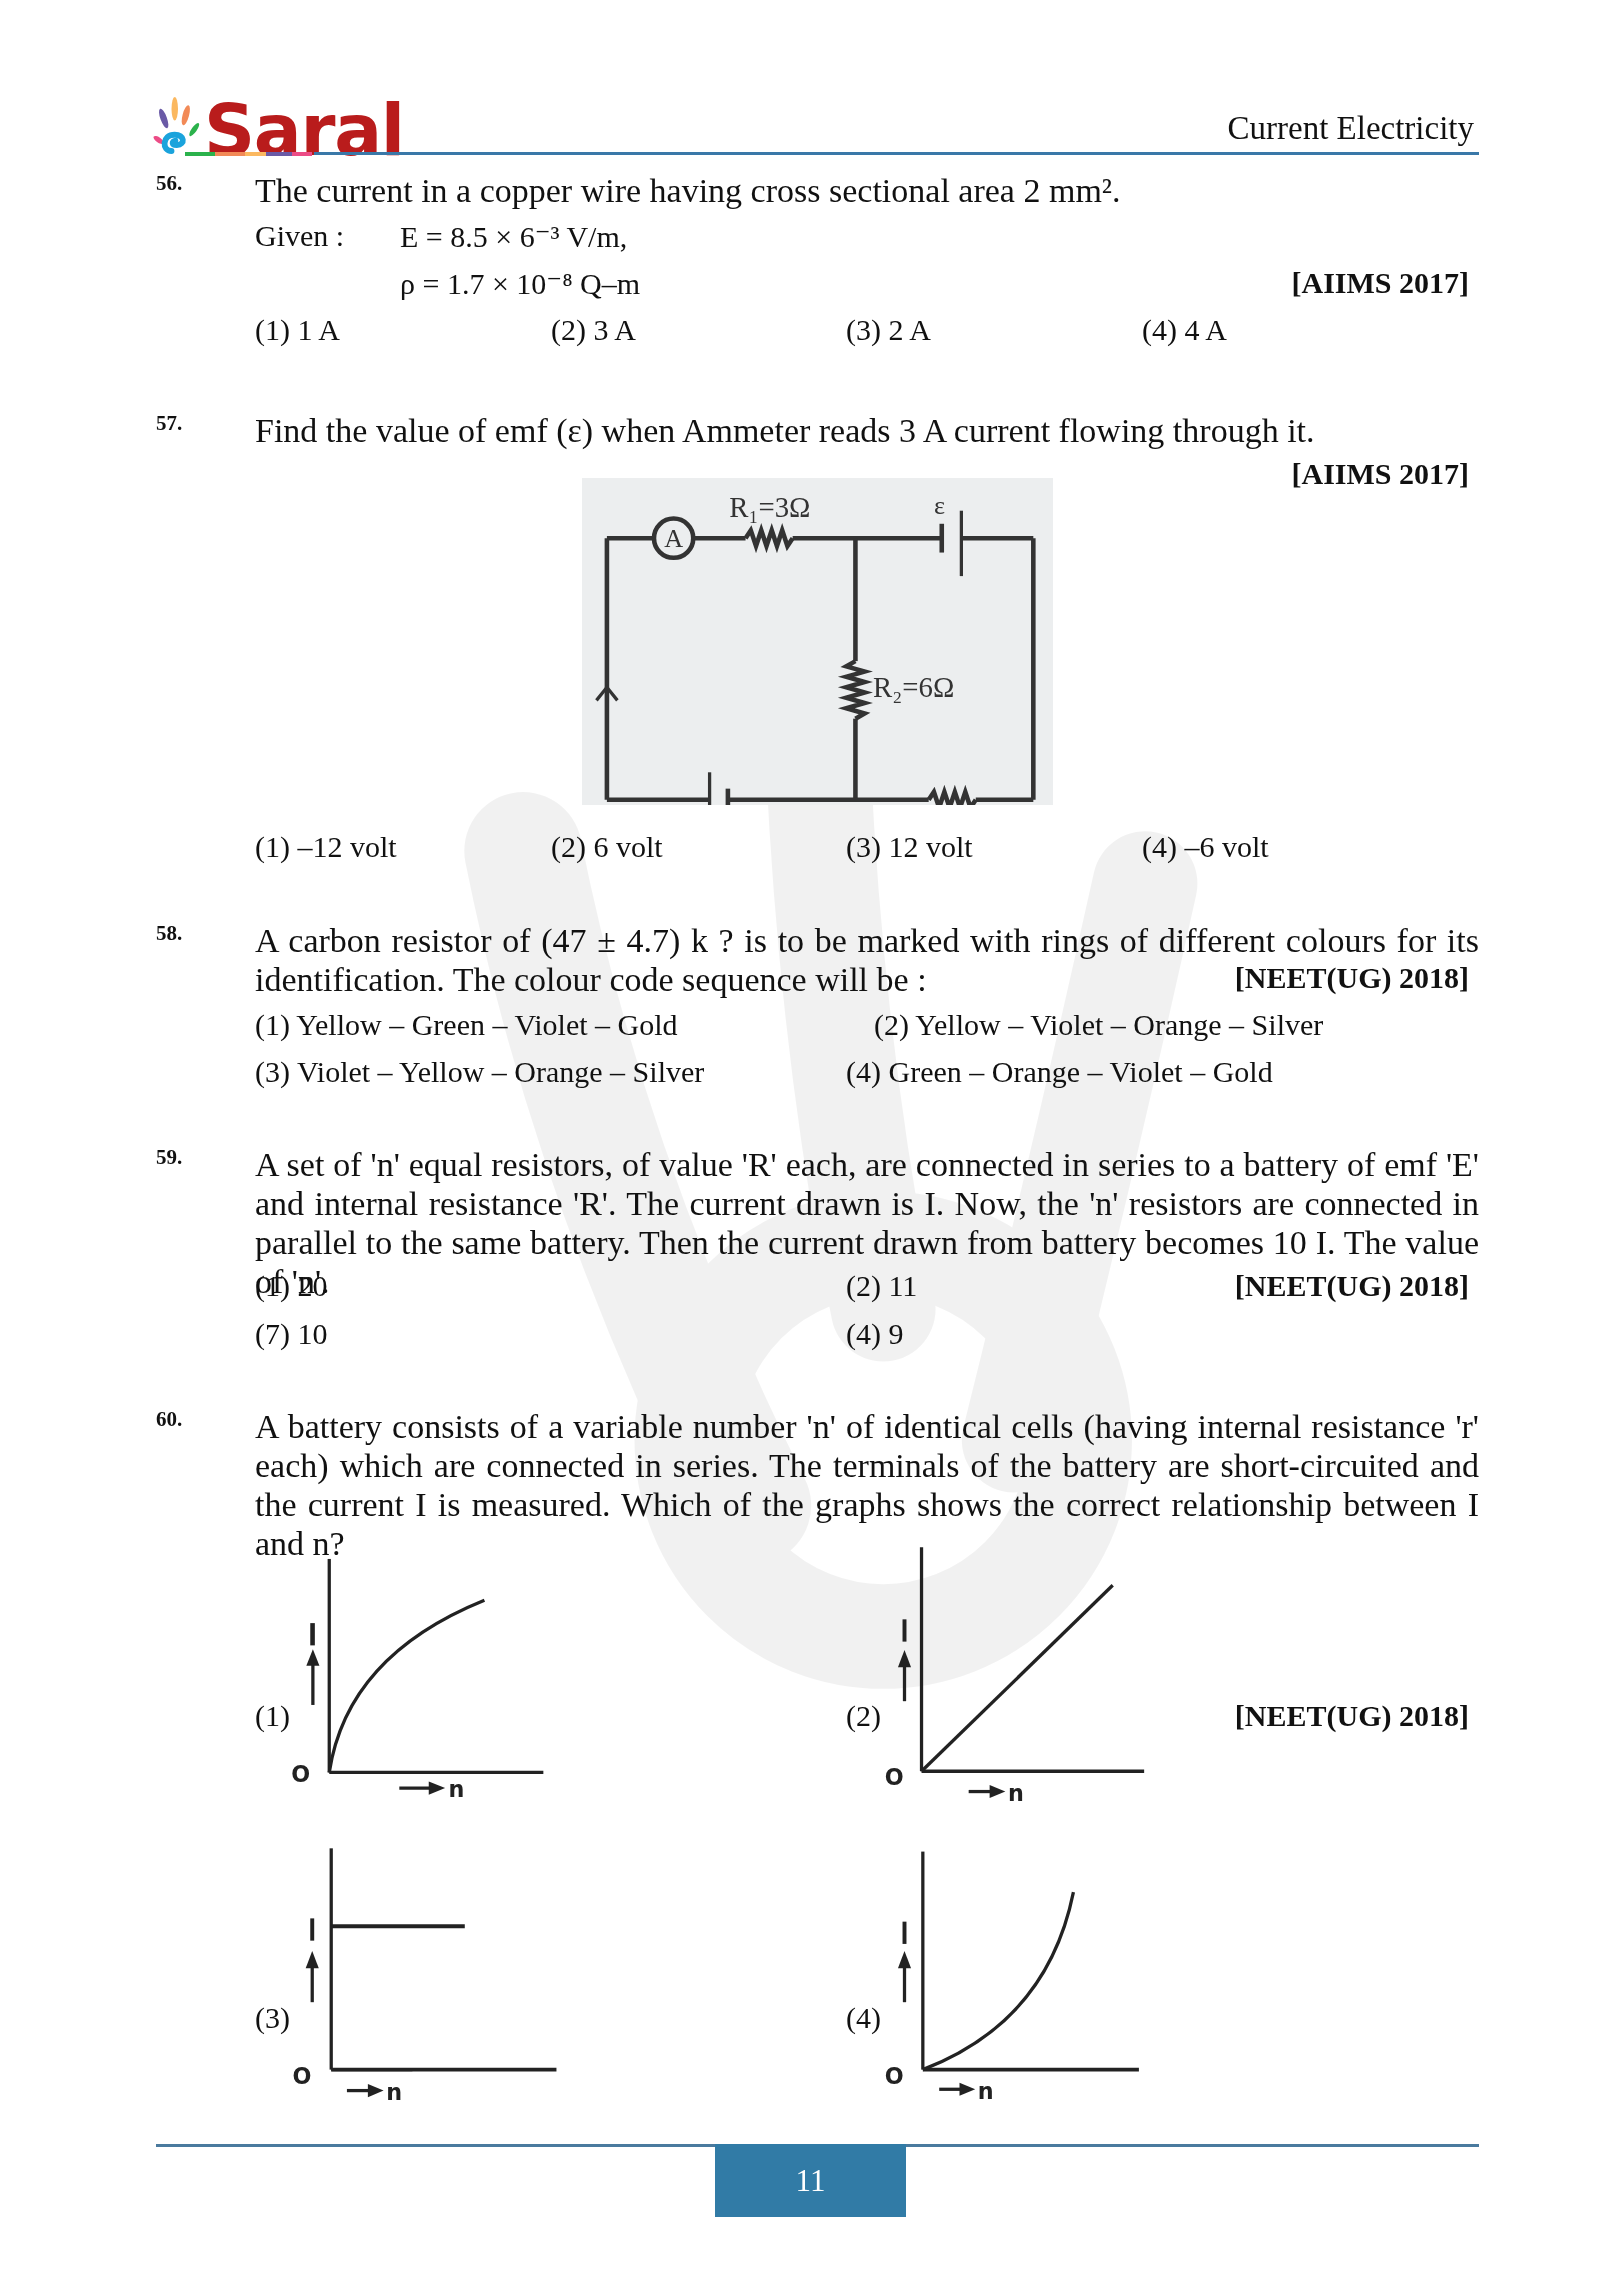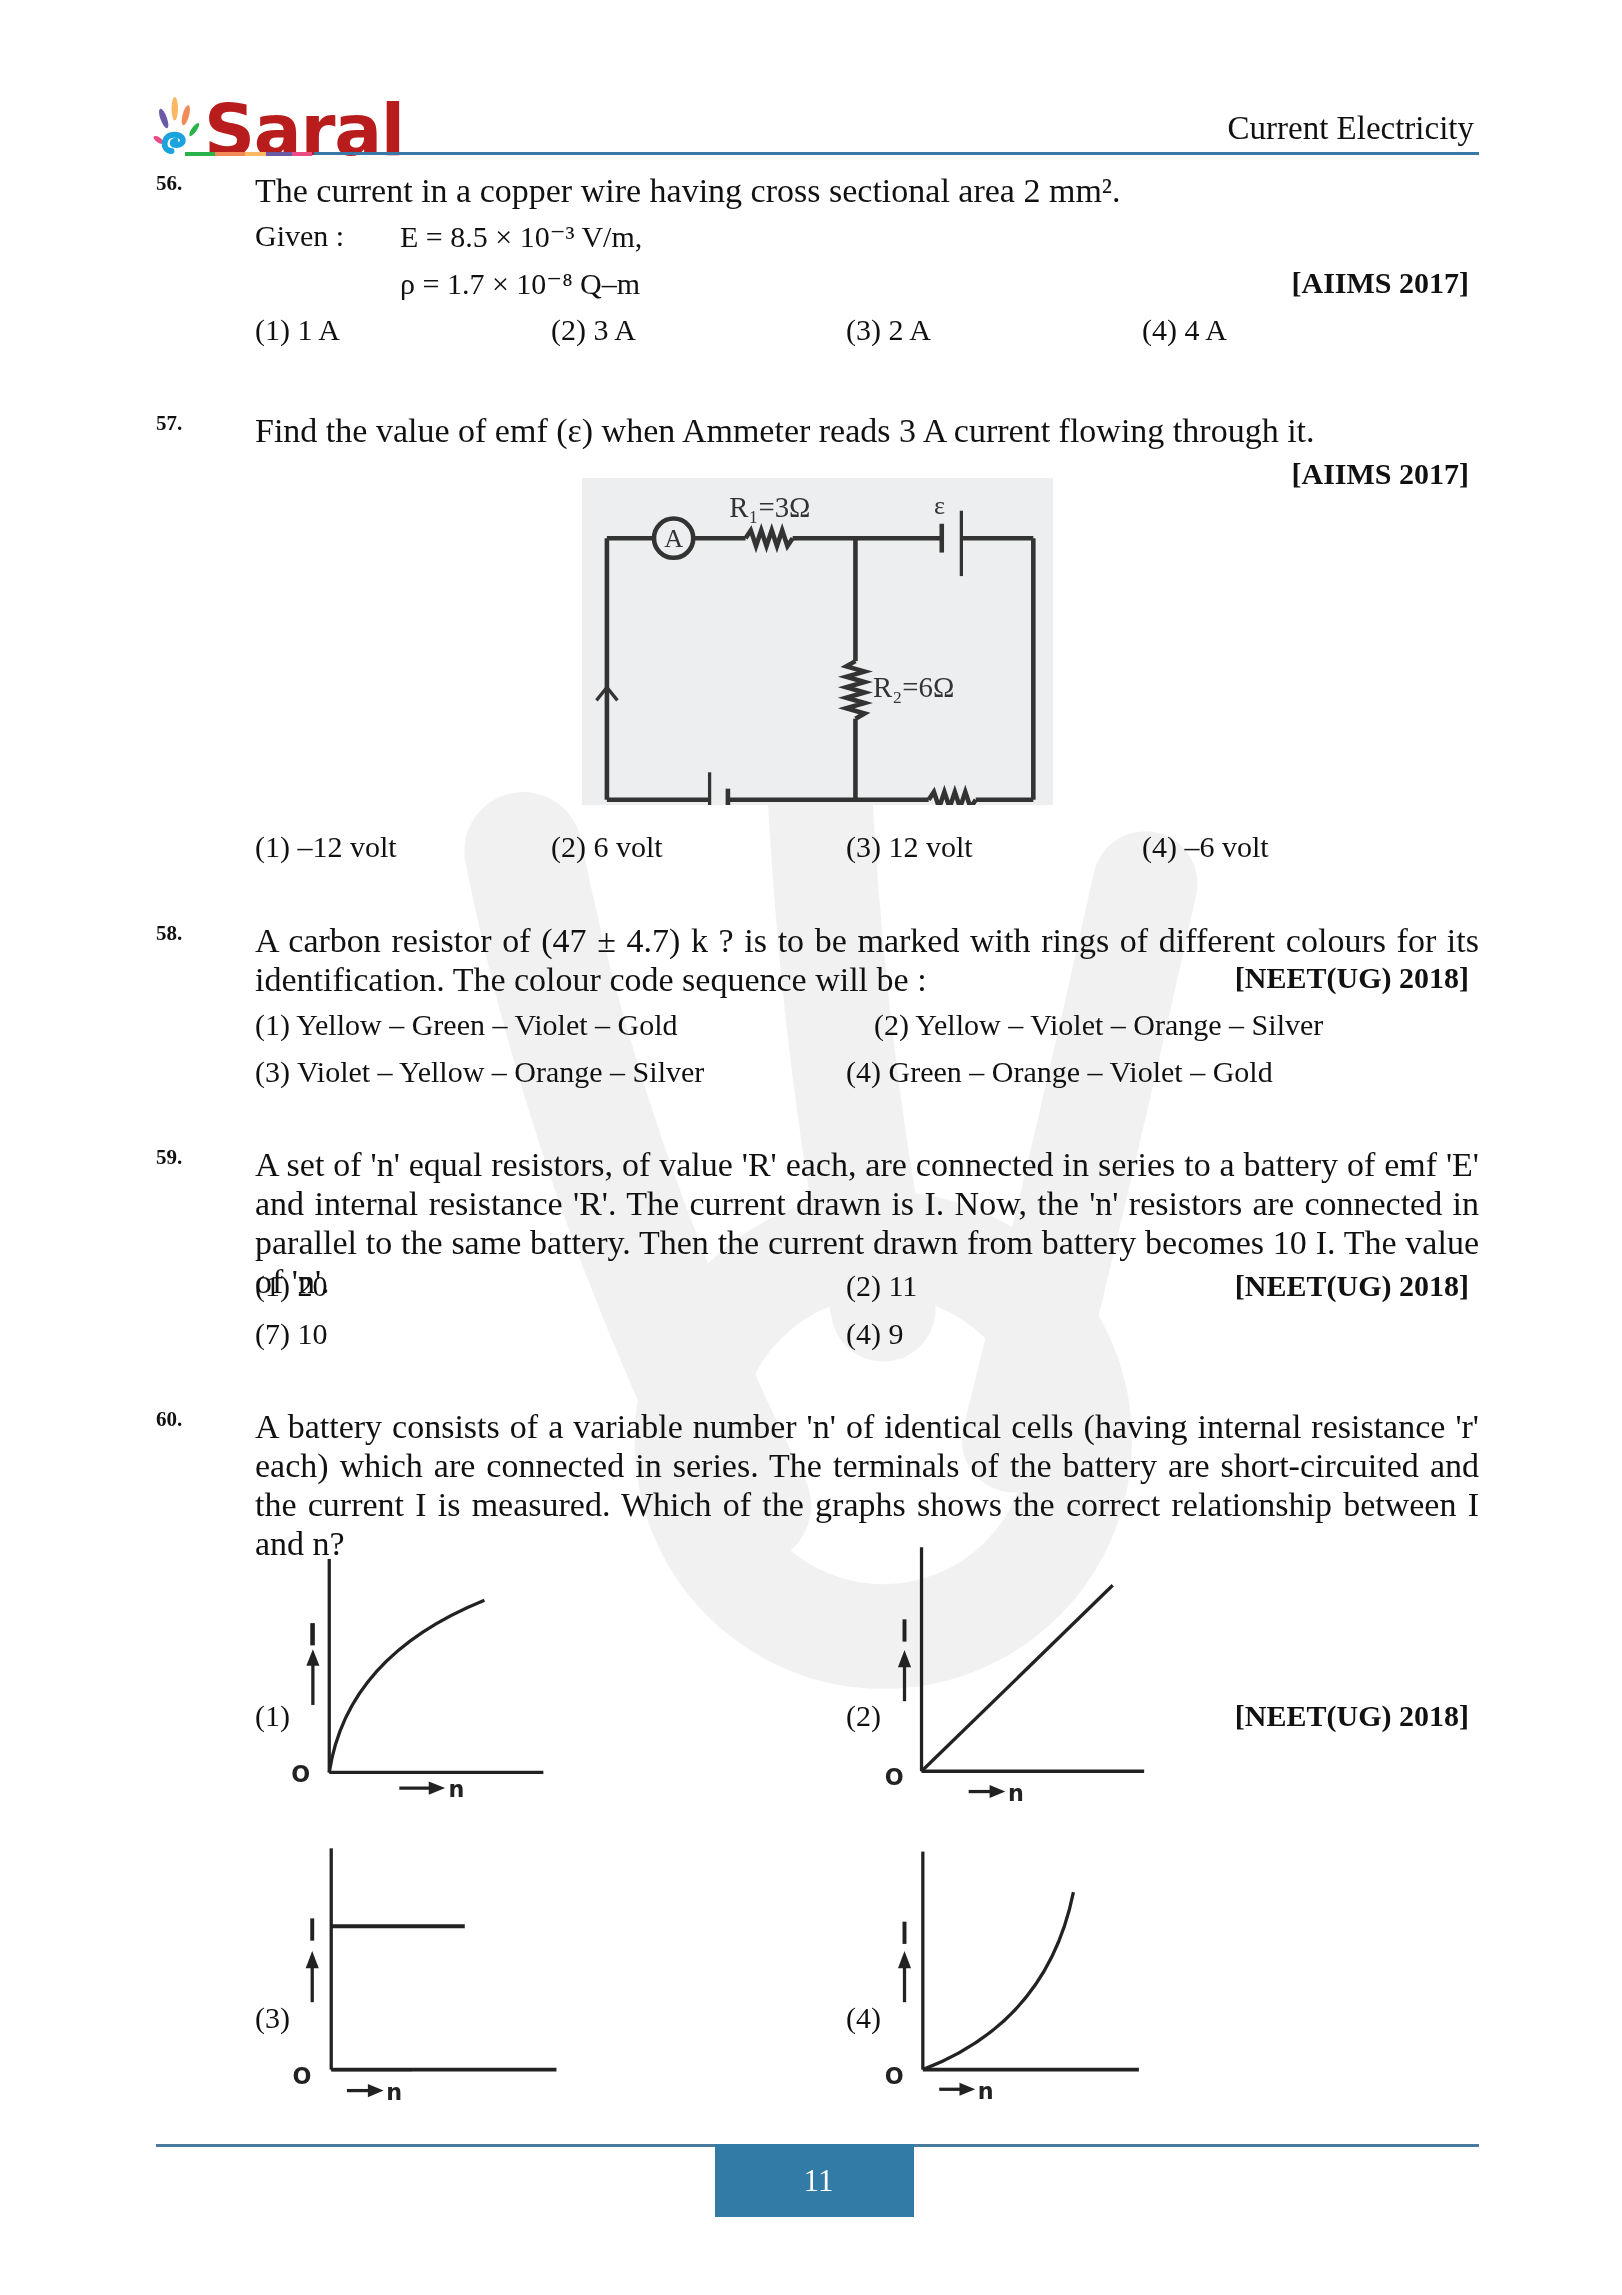--- a/index.html
+++ b/index.html
@@ -11,21 +11,21 @@
   .logo-underline span{display:block;height:3.9px;}
   .header-rule{position:absolute;left:314px;top:152px;width:1165px;height:3.3px;background:#3a78a8;}
   .header-title{position:absolute;right:148px;top:110px;font-size:33px;color:#111;}
   .qnum{position:absolute;left:156px;font-weight:bold;font-size:21px;}
   .qtext{position:absolute;left:255px;width:1224px;font-size:34px;line-height:39px;text-align:justify;}
   .tag{position:absolute;right:153px;font-weight:bold;font-size:30px;}
   .opt{position:absolute;font-size:30px;}
   .circuit{position:absolute;left:582px;top:478px;width:471px;height:327px;background:#eceeef;}
   .graph{position:absolute;}
   .footer-rule{position:absolute;left:156px;top:2144px;width:1323px;height:3.3px;background:#4a7a9e;}
-  .page-box{position:absolute;left:715px;top:2144px;width:191px;height:73px;background:#317ba6;color:#fff;font-size:31px;display:flex;align-items:center;justify-content:center;padding-left:8px;}
+  .page-box{position:absolute;left:715px;top:2144px;width:191px;height:73px;background:#317ba6;color:#fff;font-size:31px;display:flex;align-items:center;justify-content:center;}
 </style>
 </head>
 <body>
 
 <svg class="watermark" viewBox="0 0 1300 1500">
   <path d="M150 200 Q250 700 500 1200" stroke="#000" stroke-width="180" fill="none" stroke-linecap="round"></path>
   <path d="M600 50 Q620 500 700 900" stroke="#000" stroke-width="160" fill="none" stroke-linecap="round"></path>
   <path d="M1100 250 Q1000 700 900 1100" stroke="#000" stroke-width="160" fill="none" stroke-linecap="round"></path>
   <circle cx="700" cy="1100" r="300" stroke="#000" stroke-width="160" fill="none"></circle>
 </svg>
@@ -50,21 +50,21 @@
     <span style="width:19.6px;background:#ec4c86"></span>
   </div>
   <div class="header-rule"></div>
   <div class="header-title">Current Electricity</div>
 </div>
 
 <div>
   <div class="qnum" style="top:171px">56.</div>
   <div class="qtext" style="top:171px">The current in a copper wire having cross sectional area 2 mm².</div>
   <div class="opt" style="left:255px;top:219px">Given :</div>
-  <div class="opt" style="left:400px;top:219px">E = 8.5 × 10⁻³ V/m,</div>
+  <div class="opt" style="left:400px;top:219px">E = 8.5 × 6⁻³ V/m,</div>
   <div class="opt" style="left:400px;top:266px">ρ = 1.7 × 10⁻⁸ Q–m</div>
   <div class="tag" style="top:266px">[AIIMS 2017]</div>
   <div class="opt" style="left:255px;top:313px">(1) 1 A</div>
   <div class="opt" style="left:551px;top:313px">(2) 3 A</div>
   <div class="opt" style="left:846px;top:313px">(3) 2 A</div>
   <div class="opt" style="left:1142px;top:313px">(4) 4 A</div>
 </div>
 
 <div>
   <div class="qnum" style="top:411px">57.</div>

